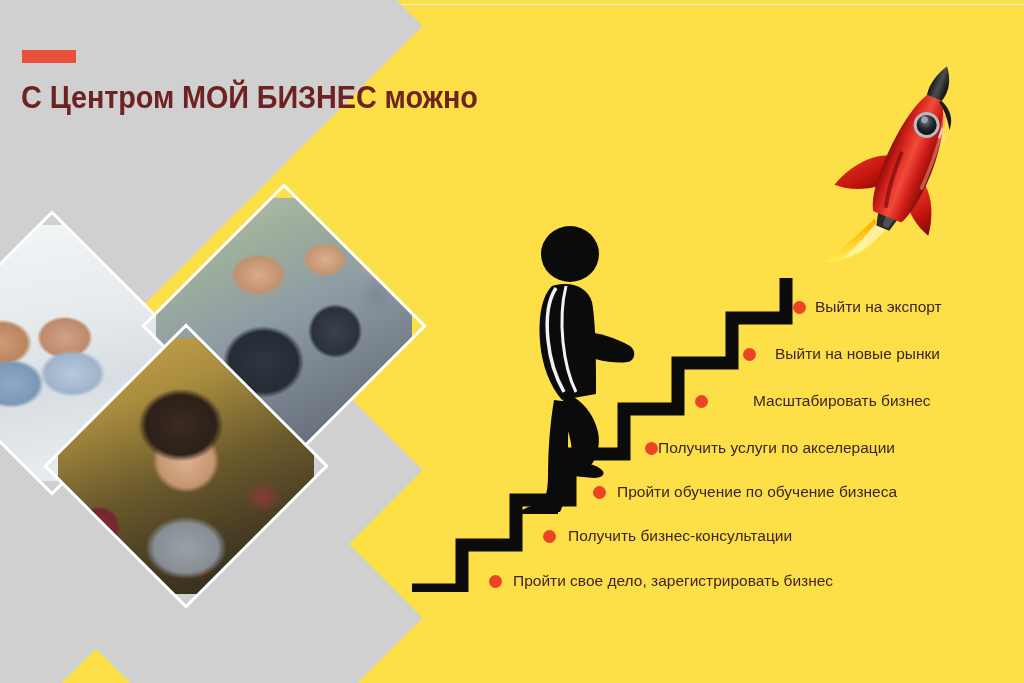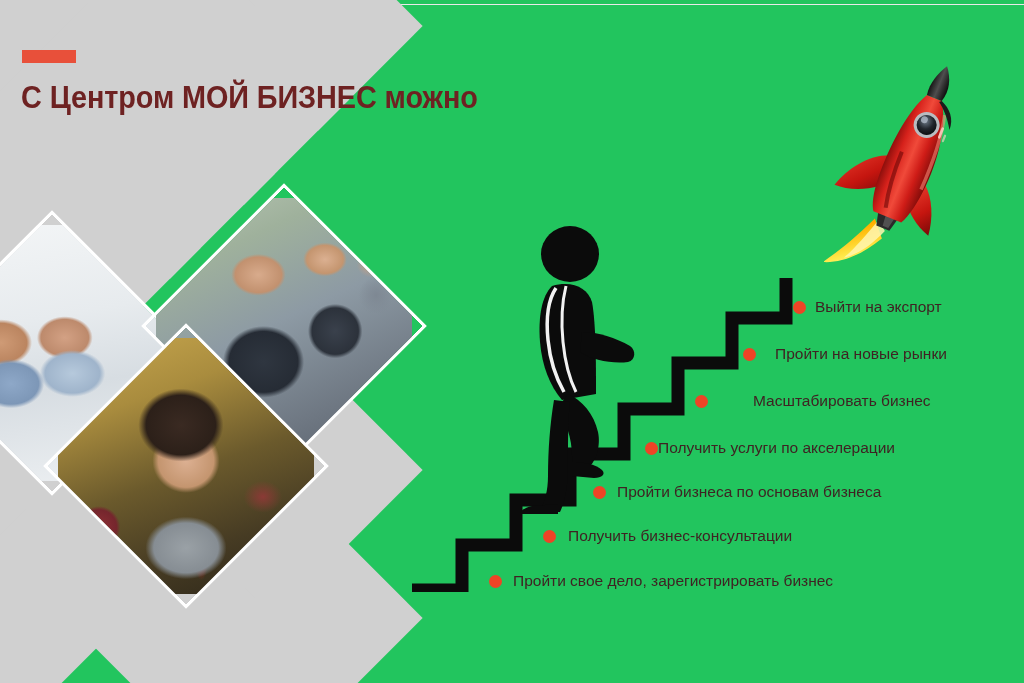--- a/index.html
+++ b/index.html
@@ -5,21 +5,21 @@
   * { box-sizing: border-box; margin: 0; padding: 0; }
   html, body {
     width: 1024px; height: 683px;
     background: #ffffff;
     font-family: "Liberation Sans", sans-serif;
     overflow: hidden;
   }
   #slide {
     position: relative;
     width: 1024px; height: 683px;
-    background: #22c55e;
+    background: #fde047;
     overflow: hidden;
   }
 
   
   #top-rule {
     position: absolute; left: 0; top: 4px;
     width: 1024px; height: 1px;
     background: #e9e9e9;
   }
 
@@ -268,33 +268,33 @@
       <rect x="103" y="64" width="2.2" height="8" rx="1.1" fill="#ffd9d0" opacity="0.6"></rect>
     </g>
   </svg>
 
   <div class="step-item" id="si-0">
     <span class="step-bullet"></span>
     <span class="step-text">Выйти на экспорт</span>
   </div>
   <div class="step-item" id="si-1">
     <span class="step-bullet"></span>
-    <span class="step-text">Пройти на новые рынки</span>
+    <span class="step-text">Выйти на новые рынки</span>
   </div>
   <div class="step-item" id="si-2">
     <span class="step-bullet"></span>
     <span class="step-text">Масштабировать бизнес</span>
   </div>
   <div class="step-item" id="si-3">
     <span class="step-bullet"></span>
     <span class="step-text">Получить услуги по акселерации</span>
   </div>
   <div class="step-item" id="si-4">
     <span class="step-bullet"></span>
-    <span class="step-text">Пройти бизнеса по основам бизнеса</span>
+    <span class="step-text">Пройти обучение по обучение бизнеса</span>
   </div>
   <div class="step-item" id="si-5">
     <span class="step-bullet"></span>
     <span class="step-text">Получить бизнес-консультации</span>
   </div>
   <div class="step-item" id="si-6">
     <span class="step-bullet"></span>
     <span class="step-text">Пройти свое дело, зарегистрировать бизнес</span>
   </div>
 

